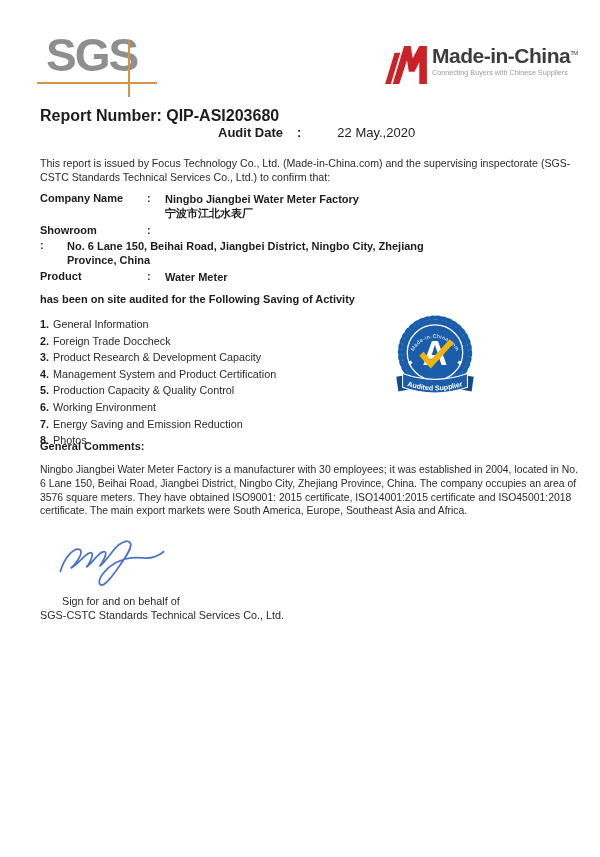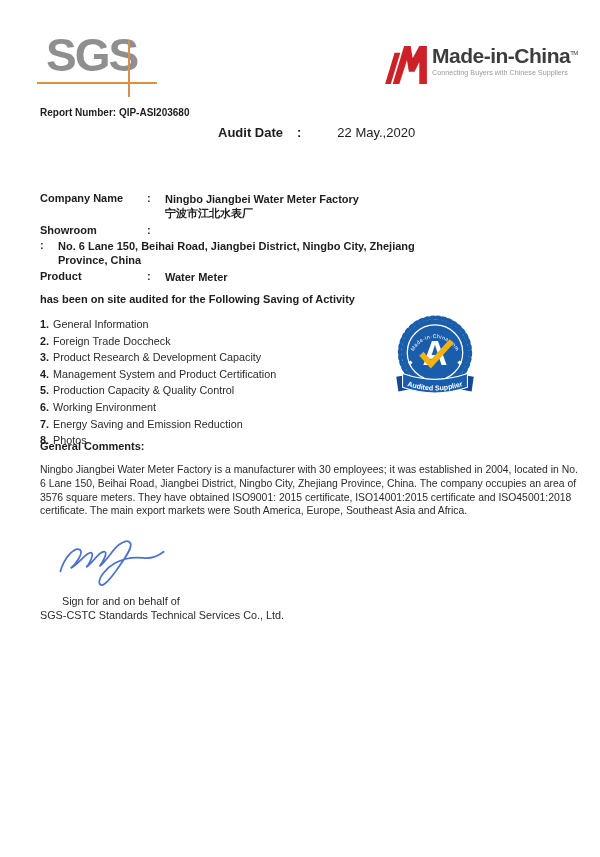--- a/index.html
+++ b/index.html
@@ -15,21 +15,21 @@
 
   
   .mic-logo { position:absolute; left:385px; top:44px; display:flex; align-items:flex-start; }
   .mic-m { margin-top:2px; }
   .mic-textcol { margin-left:5px; }
   .mic-name { font-size:21px; font-weight:bold; color:#3d3d3d; letter-spacing:-0.5px; line-height:1.1; }
   .mic-tm { font-size:6px; vertical-align:super; color:#3d3d3d; font-weight:normal; }
   .mic-tagline { font-size:7.2px; color:#9a9a9a; margin-top:1px; }
 
   
-  .report-number { position:absolute; left:40px; top:107px; font-size:10px; font-weight:bold; color:#1d1d1d; }
+  .report-number { position:absolute; left:40px; top:107px; font-size:16px; font-weight:bold; color:#1d1d1d; }
   .audit-date-row { position:absolute; left:218px; top:125px; font-size:13px; color:#1d1d1d; }
   .audit-date-row .lbl { font-weight:bold; }
   .audit-date-row .col { font-weight:bold; margin-left:14px; }
   .audit-date-row .val { margin-left:36px; font-weight:normal; }
 
   .intro { position:absolute; left:40px; top:156px; width:537px; font-size:10.6px; line-height:1.35; color:#2b2b2b; }
 
   
   .details { position:absolute; left:40px; top:192px; width:537px; font-size:11px; }
   .drow { display:flex; margin-bottom:3px; }
@@ -97,35 +97,36 @@
       <div class="mic-name"><span>Made-in-China</span><span class="mic-tm">TM</span></div>
       <div class="mic-tagline">Connecting Buyers with Chinese Suppliers</div>
     </span>
   </div>
 
   <div class="report-number">Report Number: QIP-ASI203680</div>
   <div class="audit-date-row">
     <span class="lbl">Audit Date</span><span class="col">:</span><span class="val">22 May.,2020</span>
   </div>
 
+  <div class="intro">This report is issued by Focus Technology Co., Ltd. (Made-in-China.com) and the supervising inspectorate (SGS-CSTC Standards Technical Services Co., Ltd.) to confirm that:</div>
 
   <div class="details">
     <div class="drow">
       <span class="dlabel">Company Name</span>
       <span class="dcolon">:</span>
       <span class="dvalue"><span>Ningbo Jiangbei Water Meter Factory</span><br>
         <span class="cn">宁波市江北水表厂</span></span>
     </div>
     <div class="drow">
       <span class="dlabel">Showroom</span>
       <span class="dcolon">:</span>
     </div>
     <div class="drow">
       <span class="dcolon">:</span>
-      <span class="dvalue" style="width:395px;">No. 6 Lane 150, Beihai Road, Jiangbei District, Ningbo City, Zhejiang Province, China</span>
+      <span class="dvalue" style="width:395px;margin-left:9px;">No. 6 Lane 150, Beihai Road, Jiangbei District, Ningbo City, Zhejiang Province, China</span>
     </div>
     <div class="drow">
       <span class="dlabel">Product</span>
       <span class="dcolon">:</span>
       <span class="dvalue">Water Meter</span>
     </div>
   </div>
 
   <div class="scope-heading">has been on site audited for the Following Saving of Activity</div>
   <div class="scope-list">

